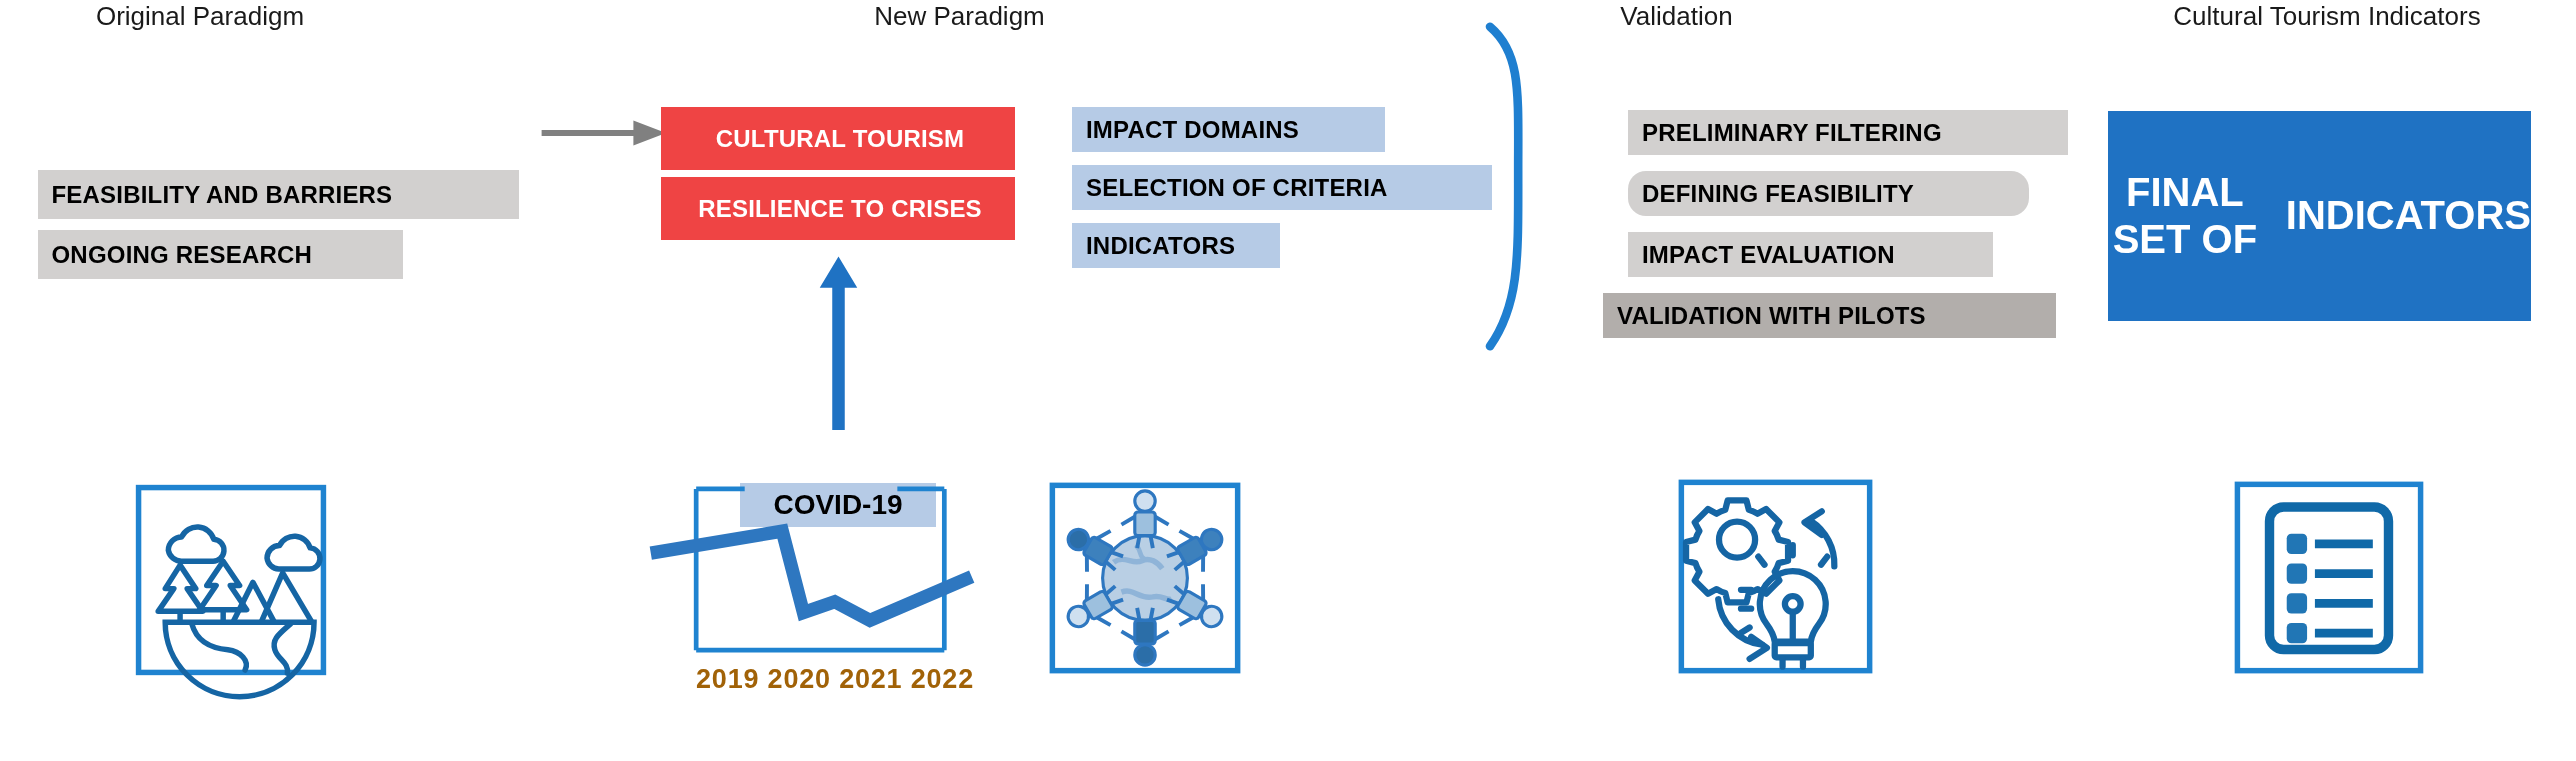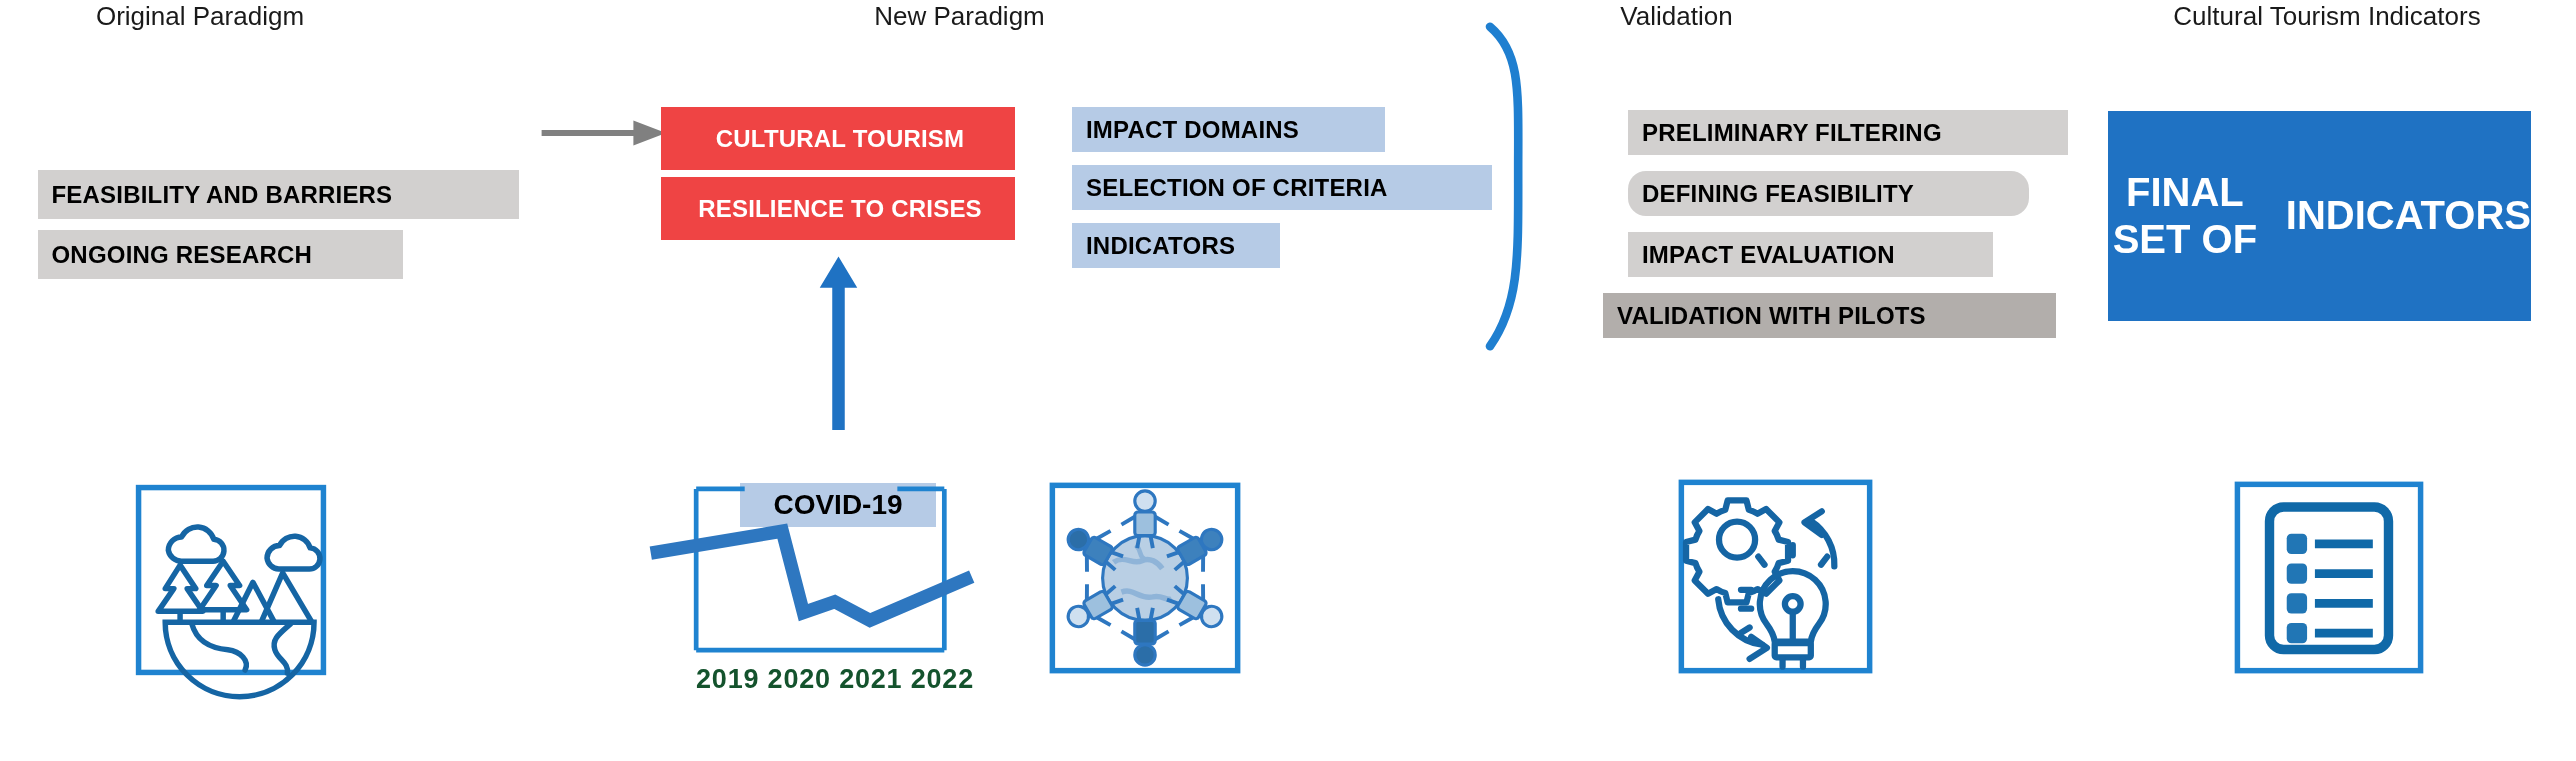--- a/index.html
+++ b/index.html
@@ -24,21 +24,21 @@
   
   .final-box{position:absolute;background:#1f72c3;color:#fff;display:flex;
              align-items:center;justify-content:center;text-align:center;
              font-weight:700;font-size:40px;line-height:1.18;}
 
   
   .covid{position:absolute;background:#b6cbe6;color:#000;font-weight:700;
          font-size:28px;display:flex;align-items:center;justify-content:center;}
 
   
-  .years{position:absolute;color:#14532d;font-weight:700;font-size:27px;
+  .years{position:absolute;color:#a16207;font-weight:700;font-size:27px;
          white-space:nowrap;letter-spacing:0.8px;}
 
   
   .icon-frame{position:absolute;}
   svg{display:block;overflow:visible;}
 </style>
 </head>
 <body>
 
 <div class="stage">

